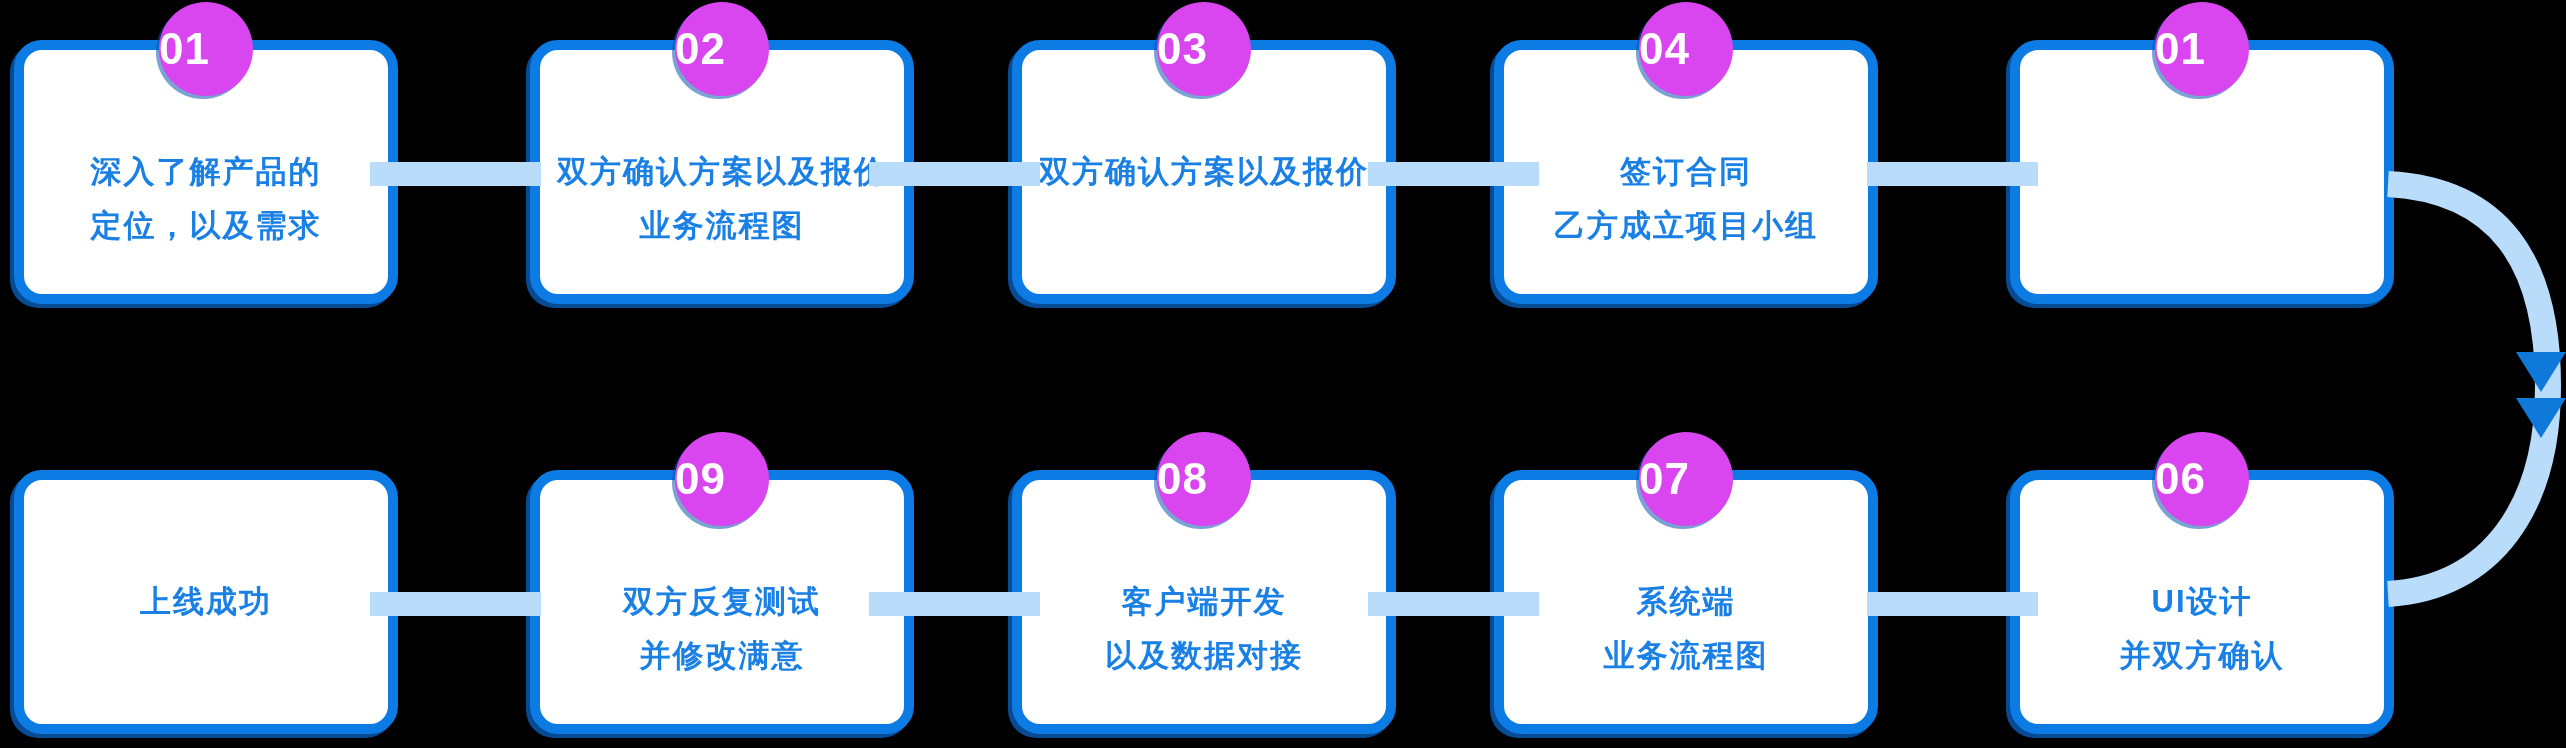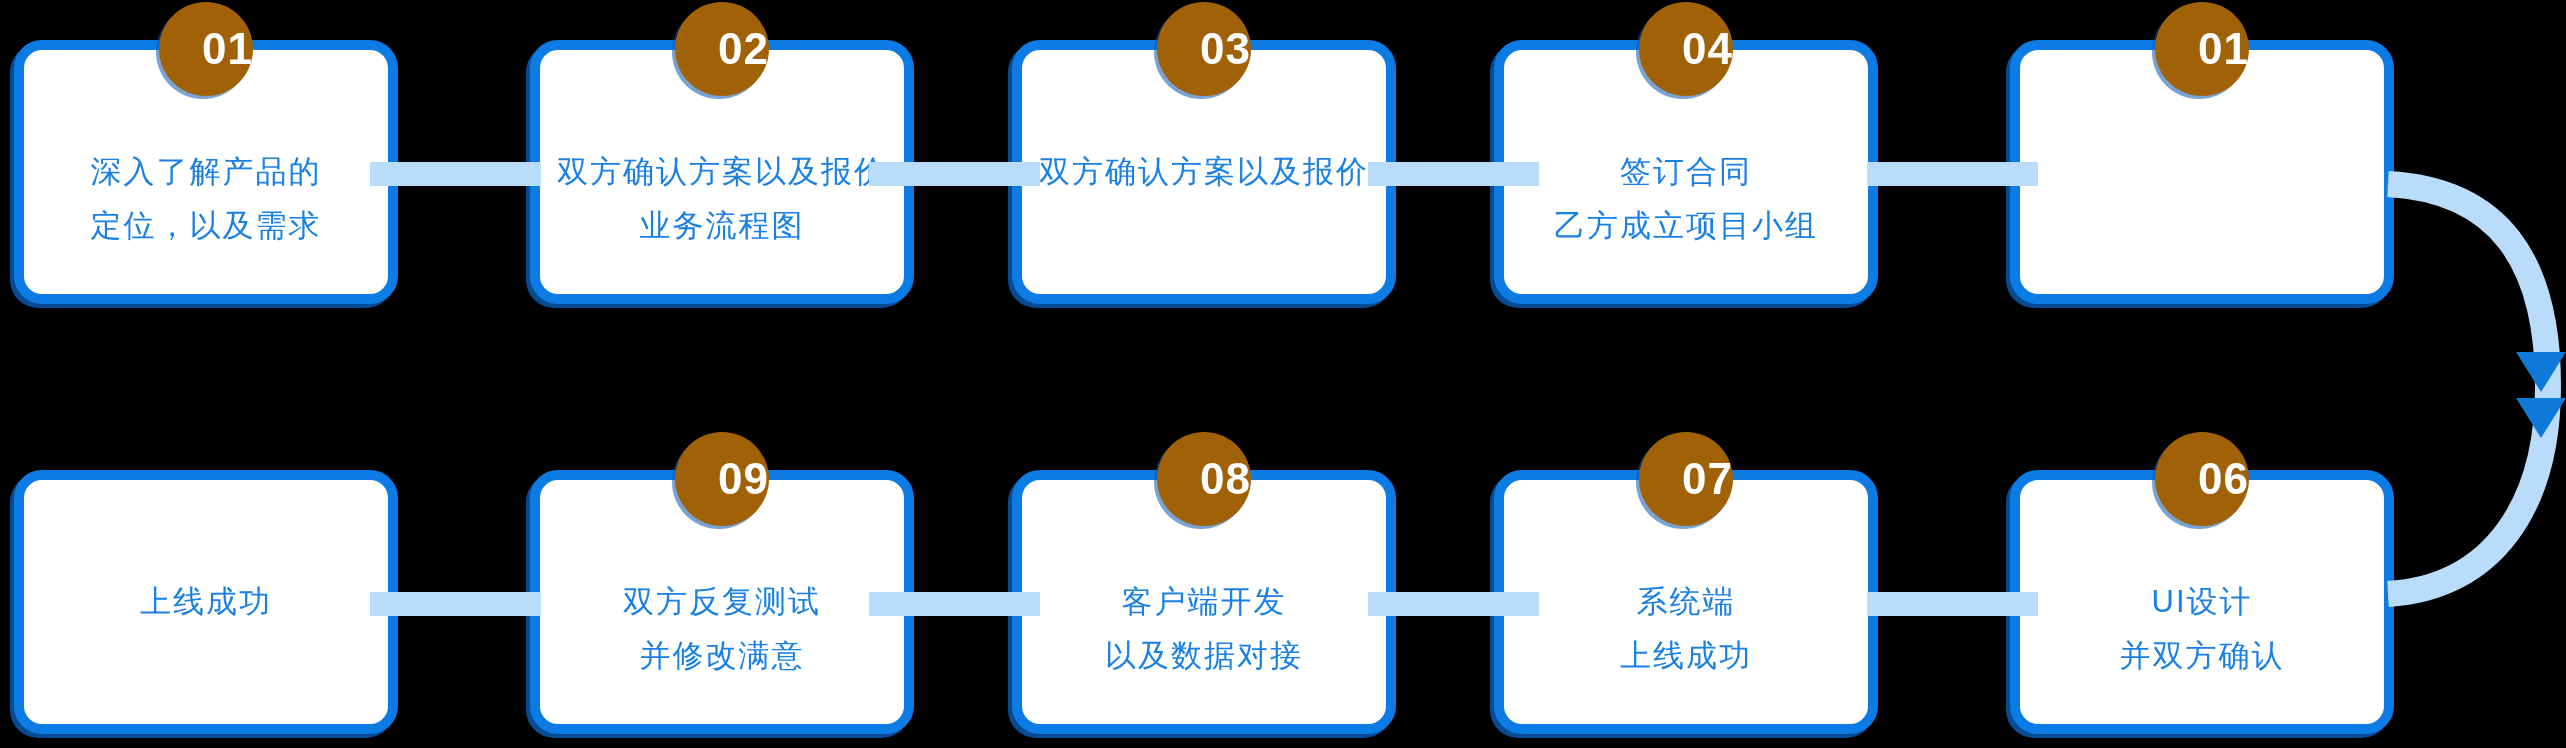--- a/index.html
+++ b/index.html
@@ -25,26 +25,26 @@
     box-shadow: -4px 4px 0 rgba(9, 88, 175, 0.85);
     z-index: 2;
   }
   .step-badge {
     position: absolute;
     left: 50%;
     top: -48px;
     width: 94px;
     height: 94px;
     margin-left: -47px;
-    background: #a16207;
+    background: #d946ef;
     border-radius: 50%;
     box-shadow: -3px 3px 0 rgba(9, 88, 175, 0.55);
     display: flex;
     align-items: center;
-    justify-content: flex-end;
+    justify-content: flex-start;
     z-index: 4;
   }
   .step-number {
     color: #ffffff;
     font-size: 44px;
     font-weight: 600;
     letter-spacing: 1px;
     line-height: 1;
   }
   .step-text {
@@ -52,21 +52,21 @@
     left: 6px;
     right: 6px;
     top: 50%;
     margin-top: -27px;
     text-align: center;
     color: #1a80e4;
     font-size: 31px;
     line-height: 54px;
     letter-spacing: 2px;
     white-space: pre-line;
-    font-weight: 400;
+    font-weight: 700;
   }
   .connector {
     position: absolute;
     width: 171px;
     height: 24px;
     background: #b9dcfa;
     z-index: 3;
   }
   .flow-arrow-svg {
     position: absolute;
@@ -145,21 +145,21 @@
       <span class="step-number">08</span>
     </div>
     <div class="step-text">客户端开发
 以及数据对接</div>
   </div>
   <div class="step-card r1 c3">
     <div class="step-badge">
       <span class="step-number">07</span>
     </div>
     <div class="step-text">系统端
-上线成功</div>
+业务流程图</div>
   </div>
   <div class="step-card r1 c4">
     <div class="step-badge">
       <span class="step-number">06</span>
     </div>
     <div class="step-text">UI设计
 并双方确认</div>
   </div>
 
   <div class="connector conn-r0 conn-c0"></div>

